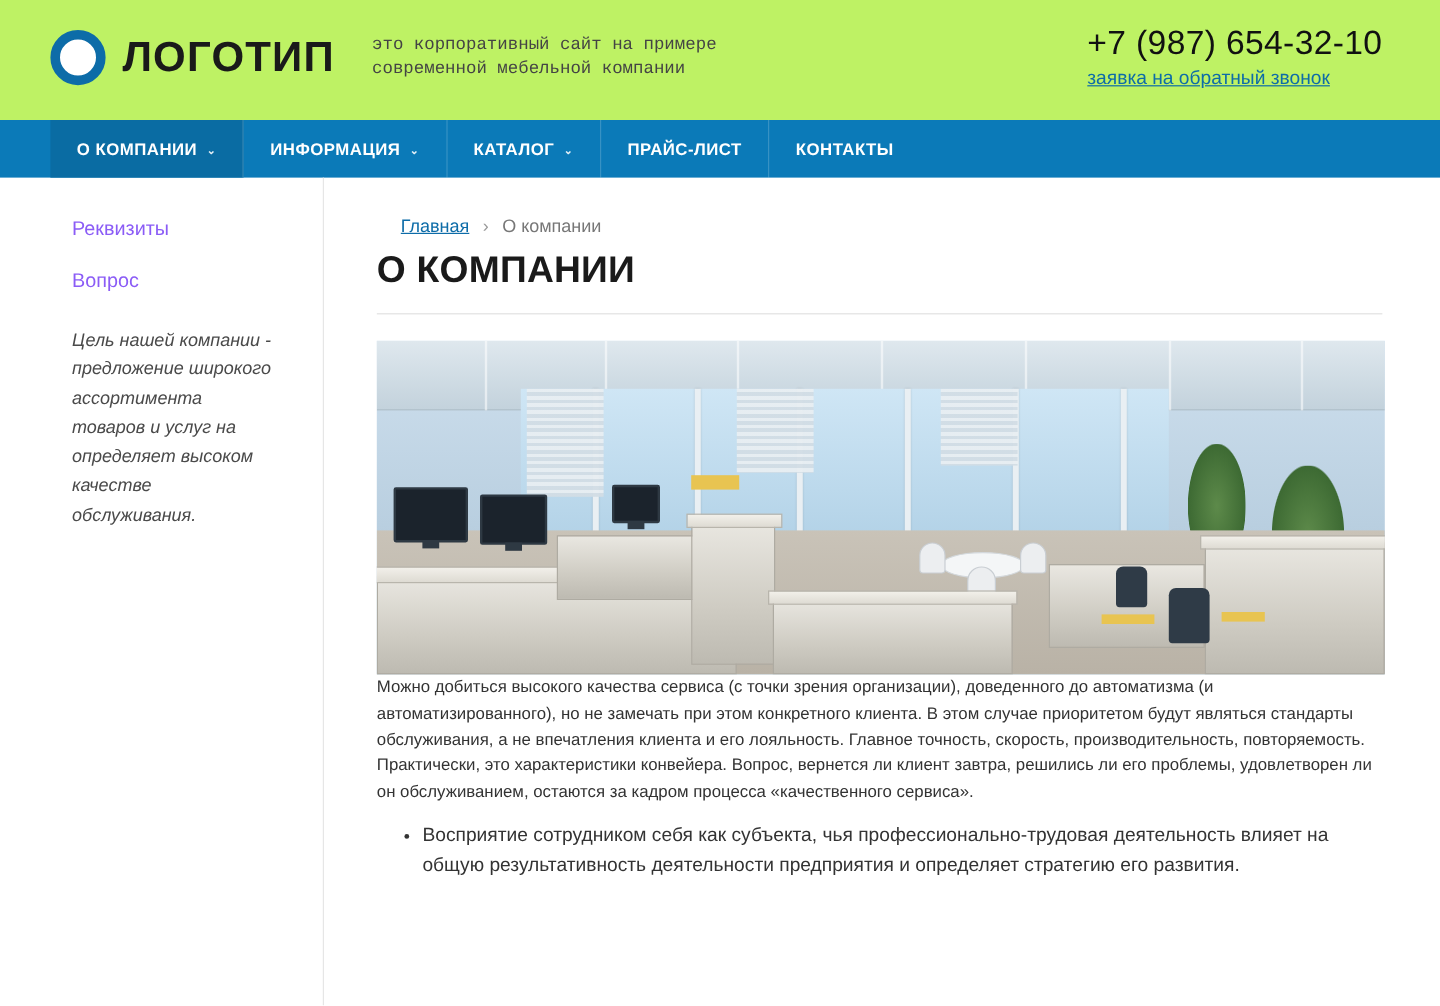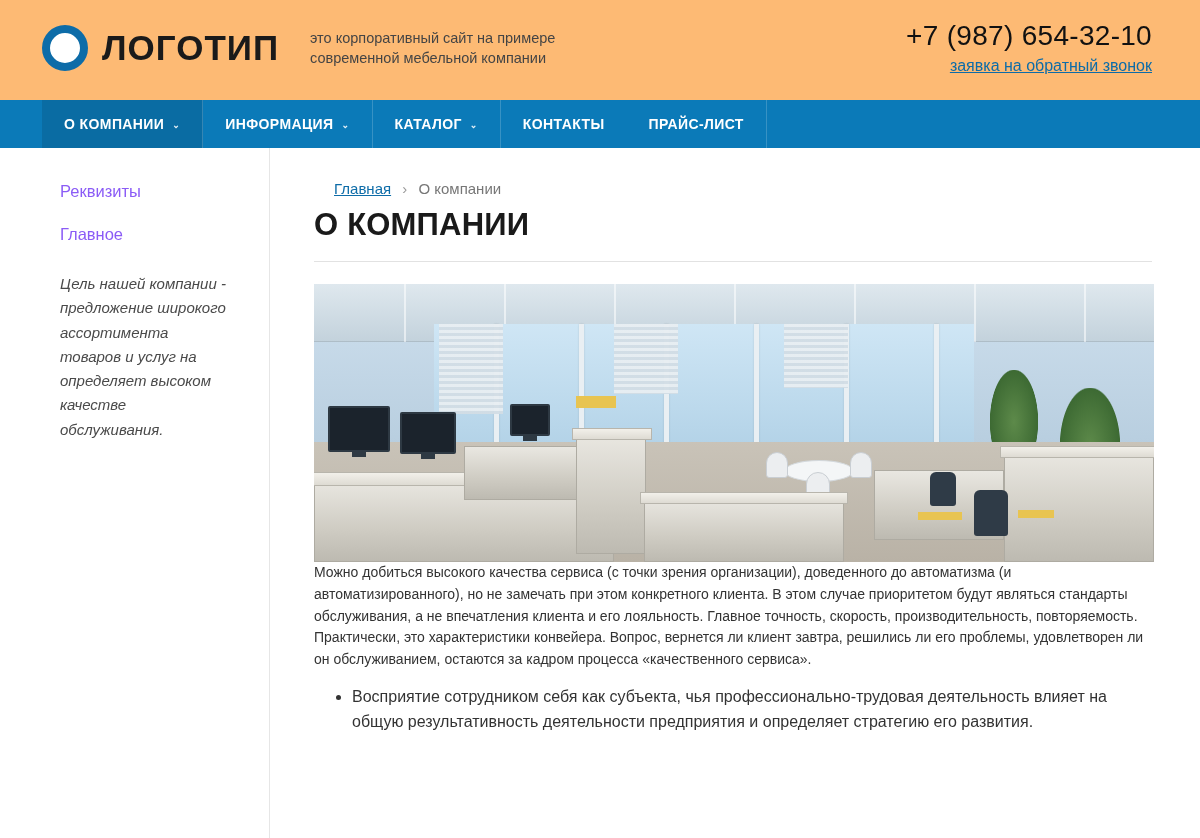--- a/index.html
+++ b/index.html
@@ -8,21 +8,21 @@
     width: 1200px; height: 838px;
     overflow: hidden;
     background: #ffffff;
     font-family: "Liberation Sans", sans-serif;
     color: #333333;
   }
 
   
   .header {
     height: 100px;
-    background: #fdba74;
+    background: #bef264;
     display: flex;
     align-items: center;
     padding: 0 48px 4px 42px;
     position: relative;
   }
   .logo-block {
     display: flex;
     align-items: center;
     gap: 14px;
     width: 268px;
@@ -40,24 +40,24 @@
     letter-spacing: 1px;
     color: #1a1a1a;
     font-family: "Liberation Sans", sans-serif;
   }
   .tagline {
     font-size: 14.5px;
     line-height: 1.35;
     color: #444444;
     max-width: 290px;
     margin-top: 2px;
+    font-family: Liberation Mono, monospace;
   }
   .contact-block {
     margin-left: auto;
-    text-align: right;
   }
   .phone {
     font-size: 28px;
     color: #111111;
     line-height: 1.1;
     letter-spacing: 0.3px;
   }
   .callback-link {
     display: inline-block;
     margin-top: 6px;
@@ -281,33 +281,33 @@
     <span class="nav-caret">⌄</span>
   </div>
   <div class="nav-item">
     <span>ИНФОРМАЦИЯ</span>
     <span class="nav-caret">⌄</span>
   </div>
   <div class="nav-item">
     <span>КАТАЛОГ</span>
     <span class="nav-caret">⌄</span>
   </div>
+  <div class="nav-item">
+    <span>ПРАЙС-ЛИСТ</span>
+  </div>
   <div class="nav-item" style="border-right:none;">
     <span>КОНТАКТЫ</span>
   </div>
-  <div class="nav-item">
-    <span>ПРАЙС-ЛИСТ</span>
-  </div>
 </nav>
 
 <div class="page">
 
   <aside class="sidebar">
     <span class="side-link">Реквизиты</span>
-    <span class="side-link">Главное</span>
+    <span class="side-link">Вопрос</span>
     <div class="side-quote">Цель нашей компании - предложение широкого ассортимента товаров и услуг на определяет высоком качестве обслуживания.</div>
   </aside>
 
   <main class="content">
 
     <div class="breadcrumb">
       <a>Главная</a>
       <span class="sep">›</span>
       <span>О компании</span>
     </div>

